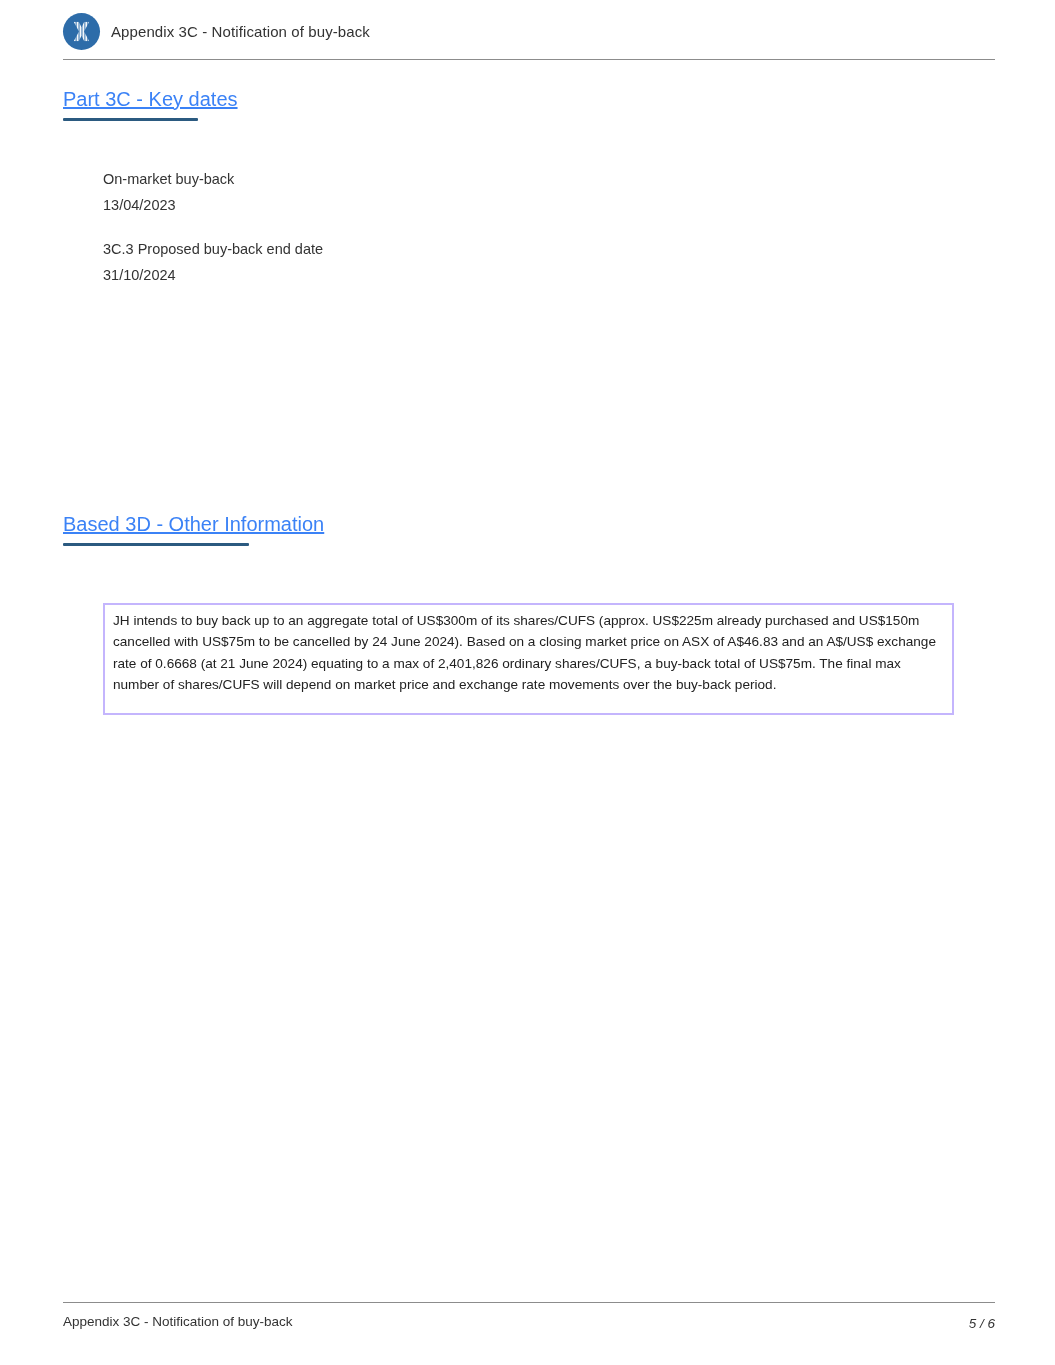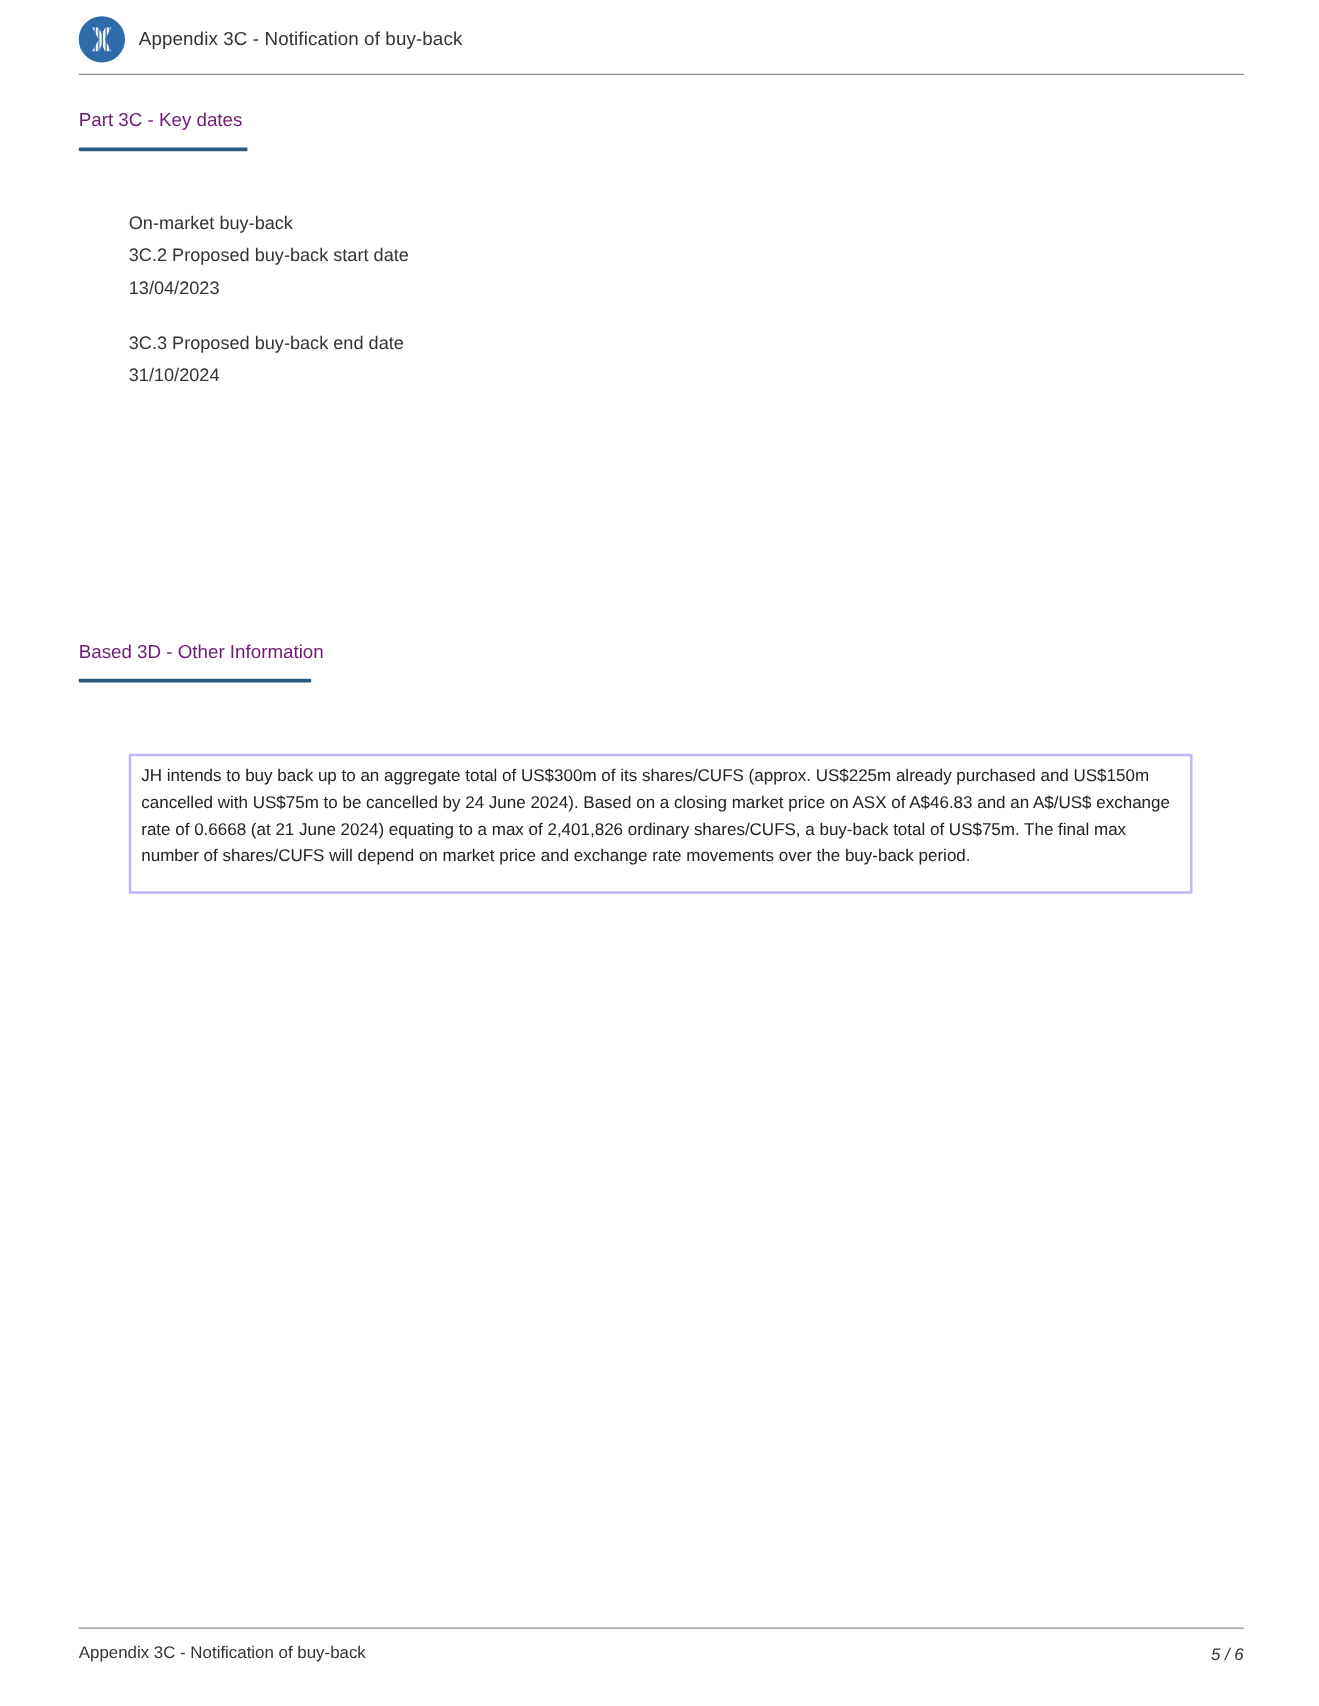--- a/index.html
+++ b/index.html
@@ -42,23 +42,24 @@
     left: 63px;
     top: 59px;
     width: 932px;
     border-top: 1px solid #8c8c8c;
   }
 
   
   .section-heading {
     position: absolute;
     left: 63px;
-    font-size: 15px;
+    font-size: 20px;
     font-weight: normal;
-    color: #701a75;
+    color: #3b82f6;
+    text-decoration: underline;
   }
   .heading-3c { top: 88px; }
   .heading-3d { top: 513px; }
   .heading-underline {
     position: absolute;
     left: 63px;
     height: 3px;
     background: #2b5a80;
     border-radius: 1px;
   }
@@ -150,21 +151,20 @@
     <span class="header-title">Appendix 3C - Notification of buy-back</span>
   </div>
   <div class="header-rule"></div>
 
   <h2 class="section-heading heading-3c">Part 3C - Key dates</h2>
   <div class="heading-underline underline-3c"></div>
 
   <div class="part3c-body">
     <div class="line">On-market buy-back</div>
     <div class="field-block-1">
-      <div class="line">3C.2 Proposed buy-back start date</div>
       <div class="line">13/04/2023</div>
     </div>
     <div class="field-block-2">
       <div class="line">3C.3 Proposed buy-back end date</div>
       <div class="line">31/10/2024</div>
     </div>
   </div>
 
   <h2 class="section-heading heading-3d">Based 3D - Other Information</h2>
   <div class="heading-underline underline-3d"></div>

